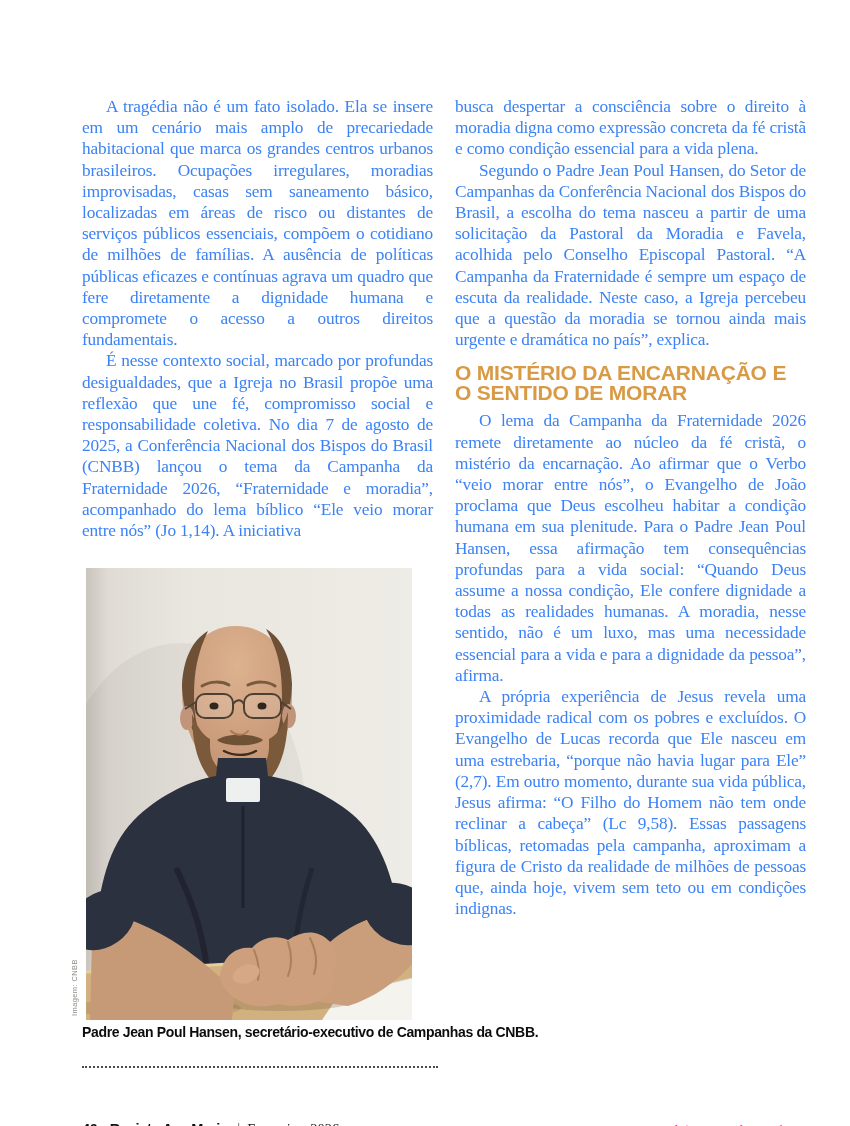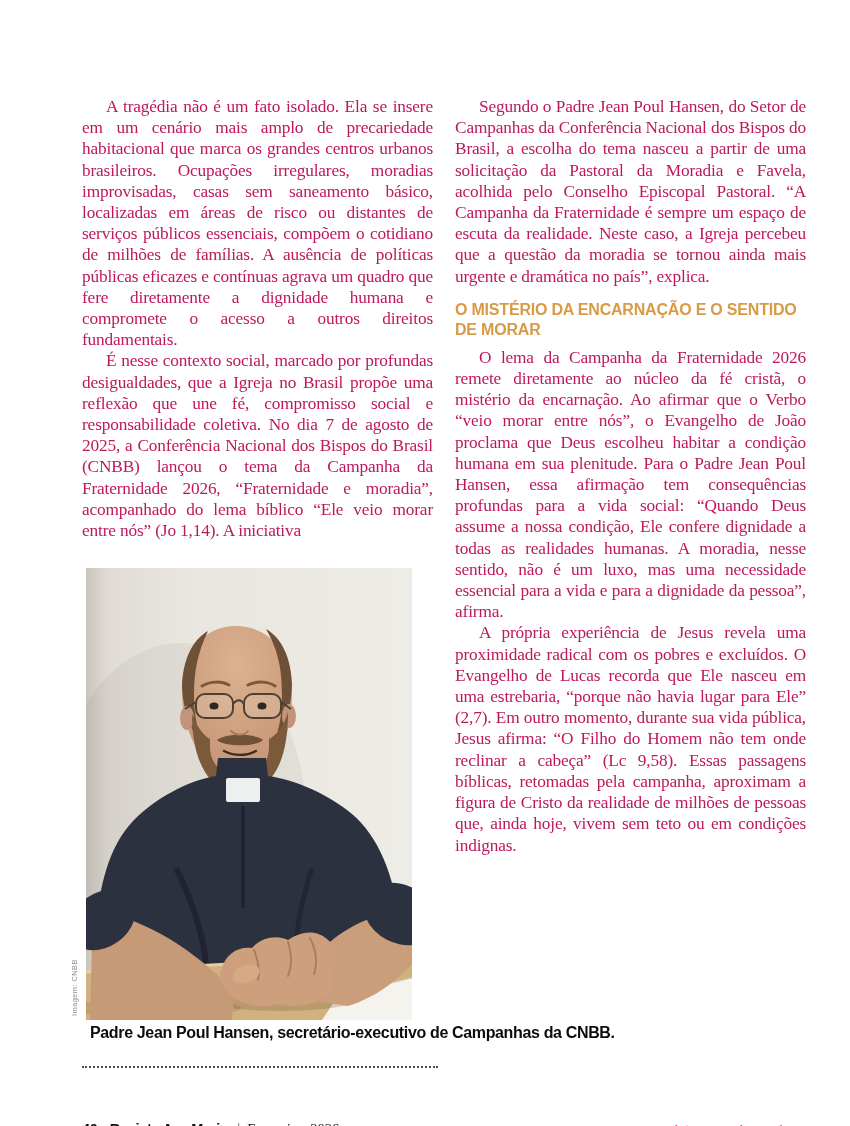--- a/index.html
+++ b/index.html
@@ -2,30 +2,30 @@
 <html lang="pt-BR"><head>
 <meta charset="utf-8">
 <style>
   html,body{margin:0;padding:0;background:#fff;}
   .page{position:relative;width:850px;height:1126px;background:#ffffff;overflow:hidden;
         font-family:"Liberation Serif","DejaVu Serif",serif;color:#1d1d1d;}
   .col{position:absolute;top:96px;width:351px;}
   .col-left{left:82px;}
   .col-right{left:455px;}
   p.body{margin:0;font-size:17.3px;line-height:21.2px;text-align:justify;
-         text-indent:24px;color:#be185d;letter-spacing:-0.15px;}
+         text-indent:24px;color:#3b82f6;letter-spacing:-0.15px;}
   p.no-indent{text-indent:0;}
   h2.section{font-family:"Liberation Sans","DejaVu Sans",sans-serif;font-weight:bold;
-             color:#d89a45;font-size:16px;line-height:20px;letter-spacing:-0.2px;
+             color:#d89a45;font-size:21px;line-height:20px;letter-spacing:-0.2px;
              margin:13px 0 7px 0;text-transform:uppercase;}
   figure.photo{position:absolute;left:86px;top:568px;width:326px;height:452px;margin:0;}
   figure.photo svg{display:block;}
-  .caption{position:absolute;left:90px;top:1024px;white-space:nowrap;
+  .caption{position:absolute;left:82px;top:1024px;white-space:nowrap;
            font-family:"Liberation Sans","DejaVu Sans",sans-serif;font-weight:bold;
-           font-size:16px;letter-spacing:-0.35px;color:#0c0c0c;}
+           font-size:14px;letter-spacing:-0.35px;color:#0c0c0c;}
   .credit{position:absolute;left:70px;top:1016px;transform-origin:0 0;transform:rotate(-90deg);
           font-family:"Liberation Sans","DejaVu Sans",sans-serif;font-size:7.5px;
           color:#8f8d88;letter-spacing:0.4px;white-space:nowrap;}
   .footer-rule{position:absolute;left:82px;top:1066px;width:356px;border-top:2px dotted #4a4a4a;}
   .footer-row{position:absolute;left:82px;top:1076px;width:709px;display:flex;
               justify-content:space-between;align-items:baseline;margin-top:45px;}
   .footer-left{font-size:14px;color:#111;}
   .footer-left .pagelab{font-family:"Liberation Sans","DejaVu Sans",sans-serif;
                         font-weight:bold;letter-spacing:-0.3px;font-size:14.5px;}
   .footer-left .sep{color:#8a8a8a;font-weight:normal;margin:0 7px 0 9px;font-family:"Liberation Sans",sans-serif;}
@@ -38,20 +38,21 @@
 <body>
 
 <div class="page">
 
   <div class="col col-left">
     <p class="body">A tragédia não é um fato isolado. Ela se insere em um cenário mais amplo de precariedade habitacional que marca os grandes centros urbanos brasileiros. Ocupações irregulares, moradias improvisadas, casas sem saneamento básico, localizadas em áreas de risco ou distantes de serviços públicos essenciais, compõem o cotidiano de milhões de famílias. A ausência de políticas públicas eficazes e contínuas agrava um quadro que fere diretamente a dignidade humana e compromete o acesso a outros direitos fundamentais.</p>
     <p class="body">É nesse contexto social, marcado por profundas desigualdades, que a Igreja no Brasil propõe uma reflexão que une fé, compromisso social e responsabilidade coletiva. No dia 7 de agosto de 2025, a Conferência Nacional dos Bispos do Brasil (CNBB) lançou o tema da Campanha da Fraternidade 2026, “Fraternidade e moradia”, acompanhado do lema bíblico “Ele veio morar entre nós” (Jo 1,14). A iniciativa</p>
   </div>
 
   <div class="col col-right">
+    <p class="body no-indent">busca despertar a consciência sobre o direito à moradia digna como expressão concreta da fé cristã e como condição essencial para a vida plena.</p>
     <p class="body">Segundo o Padre Jean Poul Hansen, do Setor de Campanhas da Conferência Nacional dos Bispos do Brasil, a escolha do tema nasceu a partir de uma solicitação da Pastoral da Moradia e Favela, acolhida pelo Conselho Episcopal Pastoral. “A Campanha da Fraternidade é sempre um espaço de escuta da realidade. Neste caso, a Igreja percebeu que a questão da moradia se tornou ainda mais urgente e dramática no país”, explica.</p>
     <h2 class="section">O MISTÉRIO DA ENCARNAÇÃO E O SENTIDO DE MORAR</h2>
     <p class="body">O lema da Campanha da Fraternidade 2026 remete diretamente ao núcleo da fé cristã, o mistério da encarnação. Ao afirmar que o Verbo “veio morar entre nós”, o Evangelho de João proclama que Deus escolheu habitar a condição humana em sua plenitude. Para o Padre Jean Poul Hansen, essa afirmação tem consequências profundas para a vida social: “Quando Deus assume a nossa condição, Ele confere dignidade a todas as realidades humanas. A moradia, nesse sentido, não é um luxo, mas uma necessidade essencial para a vida e para a dignidade da pessoa”, afirma.</p>
     <p class="body">A própria experiência de Jesus revela uma proximidade radical com os pobres e excluídos. O Evangelho de Lucas recorda que Ele nasceu em uma estrebaria, “porque não havia lugar para Ele” (2,7). Em outro momento, durante sua vida pública, Jesus afirma: “O Filho do Homem não tem onde reclinar a cabeça” (Lc 9,58). Essas passagens bíblicas, retomadas pela campanha, aproximam a figura de Cristo da realidade de milhões de pessoas que, ainda hoje, vivem sem teto ou em condições indignas.</p>
   </div>
 
   <figure class="photo">
     <svg width="326" height="452" viewBox="0 0 326 452">
       <defs>
         <linearGradient id="wg" x1="0" y1="0" x2="1" y2="0">

